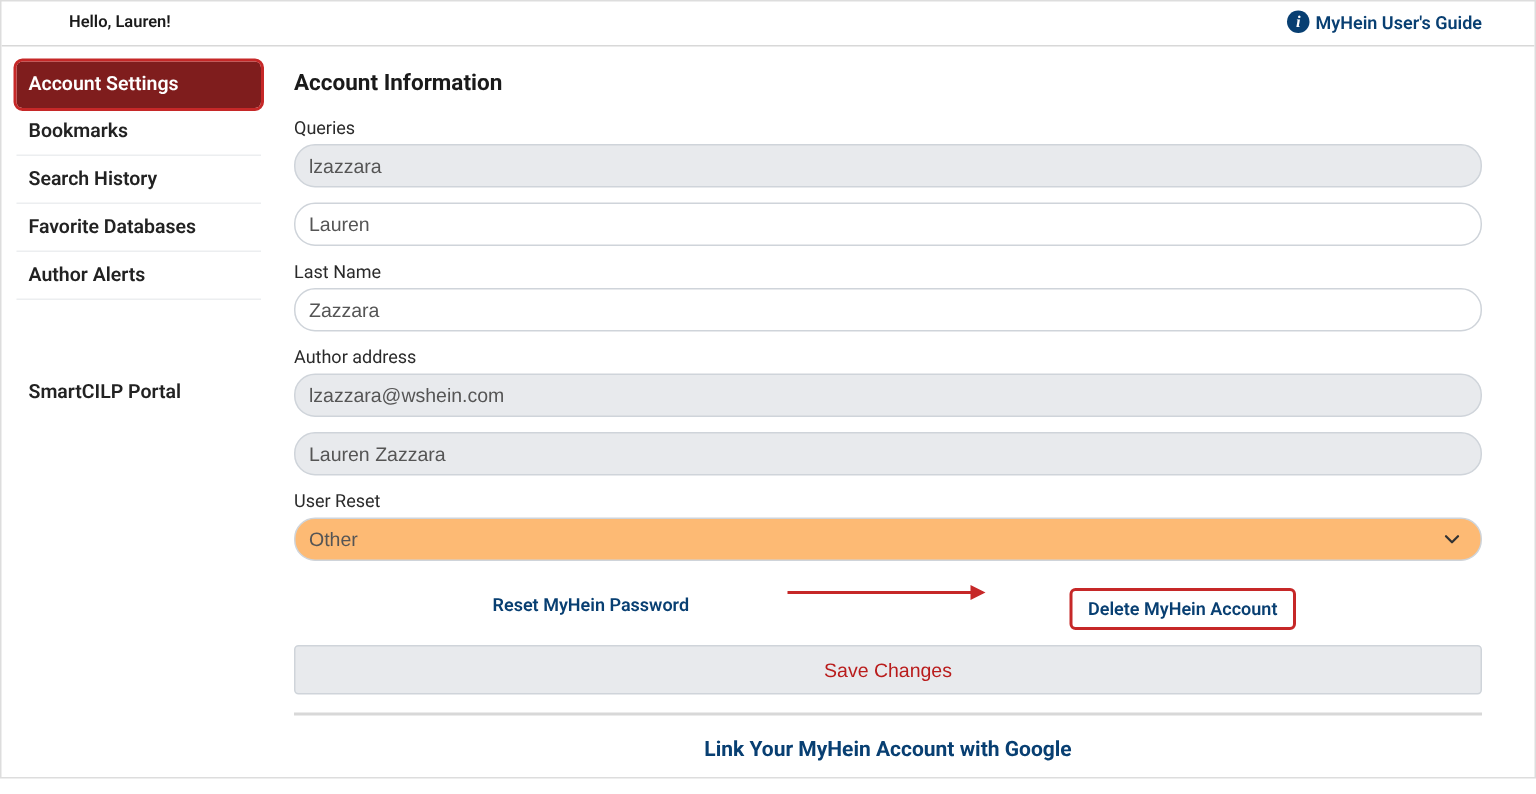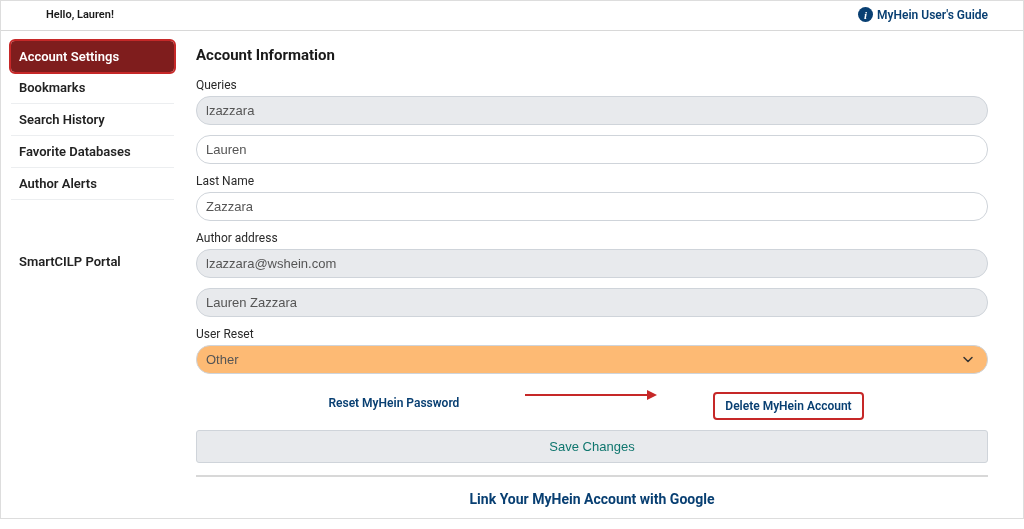--- a/index.html
+++ b/index.html
@@ -145,21 +145,21 @@
       border-bottom: 5px solid transparent;
     }
     .save-btn {
       width: 100%;
       border: 1px solid #cfd4da;
       background: #e8eaed;
       border-radius: 3px;
       padding: 8px 0;
       font-size: 13px;
       font-weight: 500;
-      color: #0f766e;
+      color: #b91c1c;
       cursor: pointer;
     }
     .footer-divider {
       border-top: 2px solid #d8d8d8;
       margin-top: 12px;
       padding-top: 12px;
       text-align: center;
     }
     .link-google {
       font-size: 14px;

